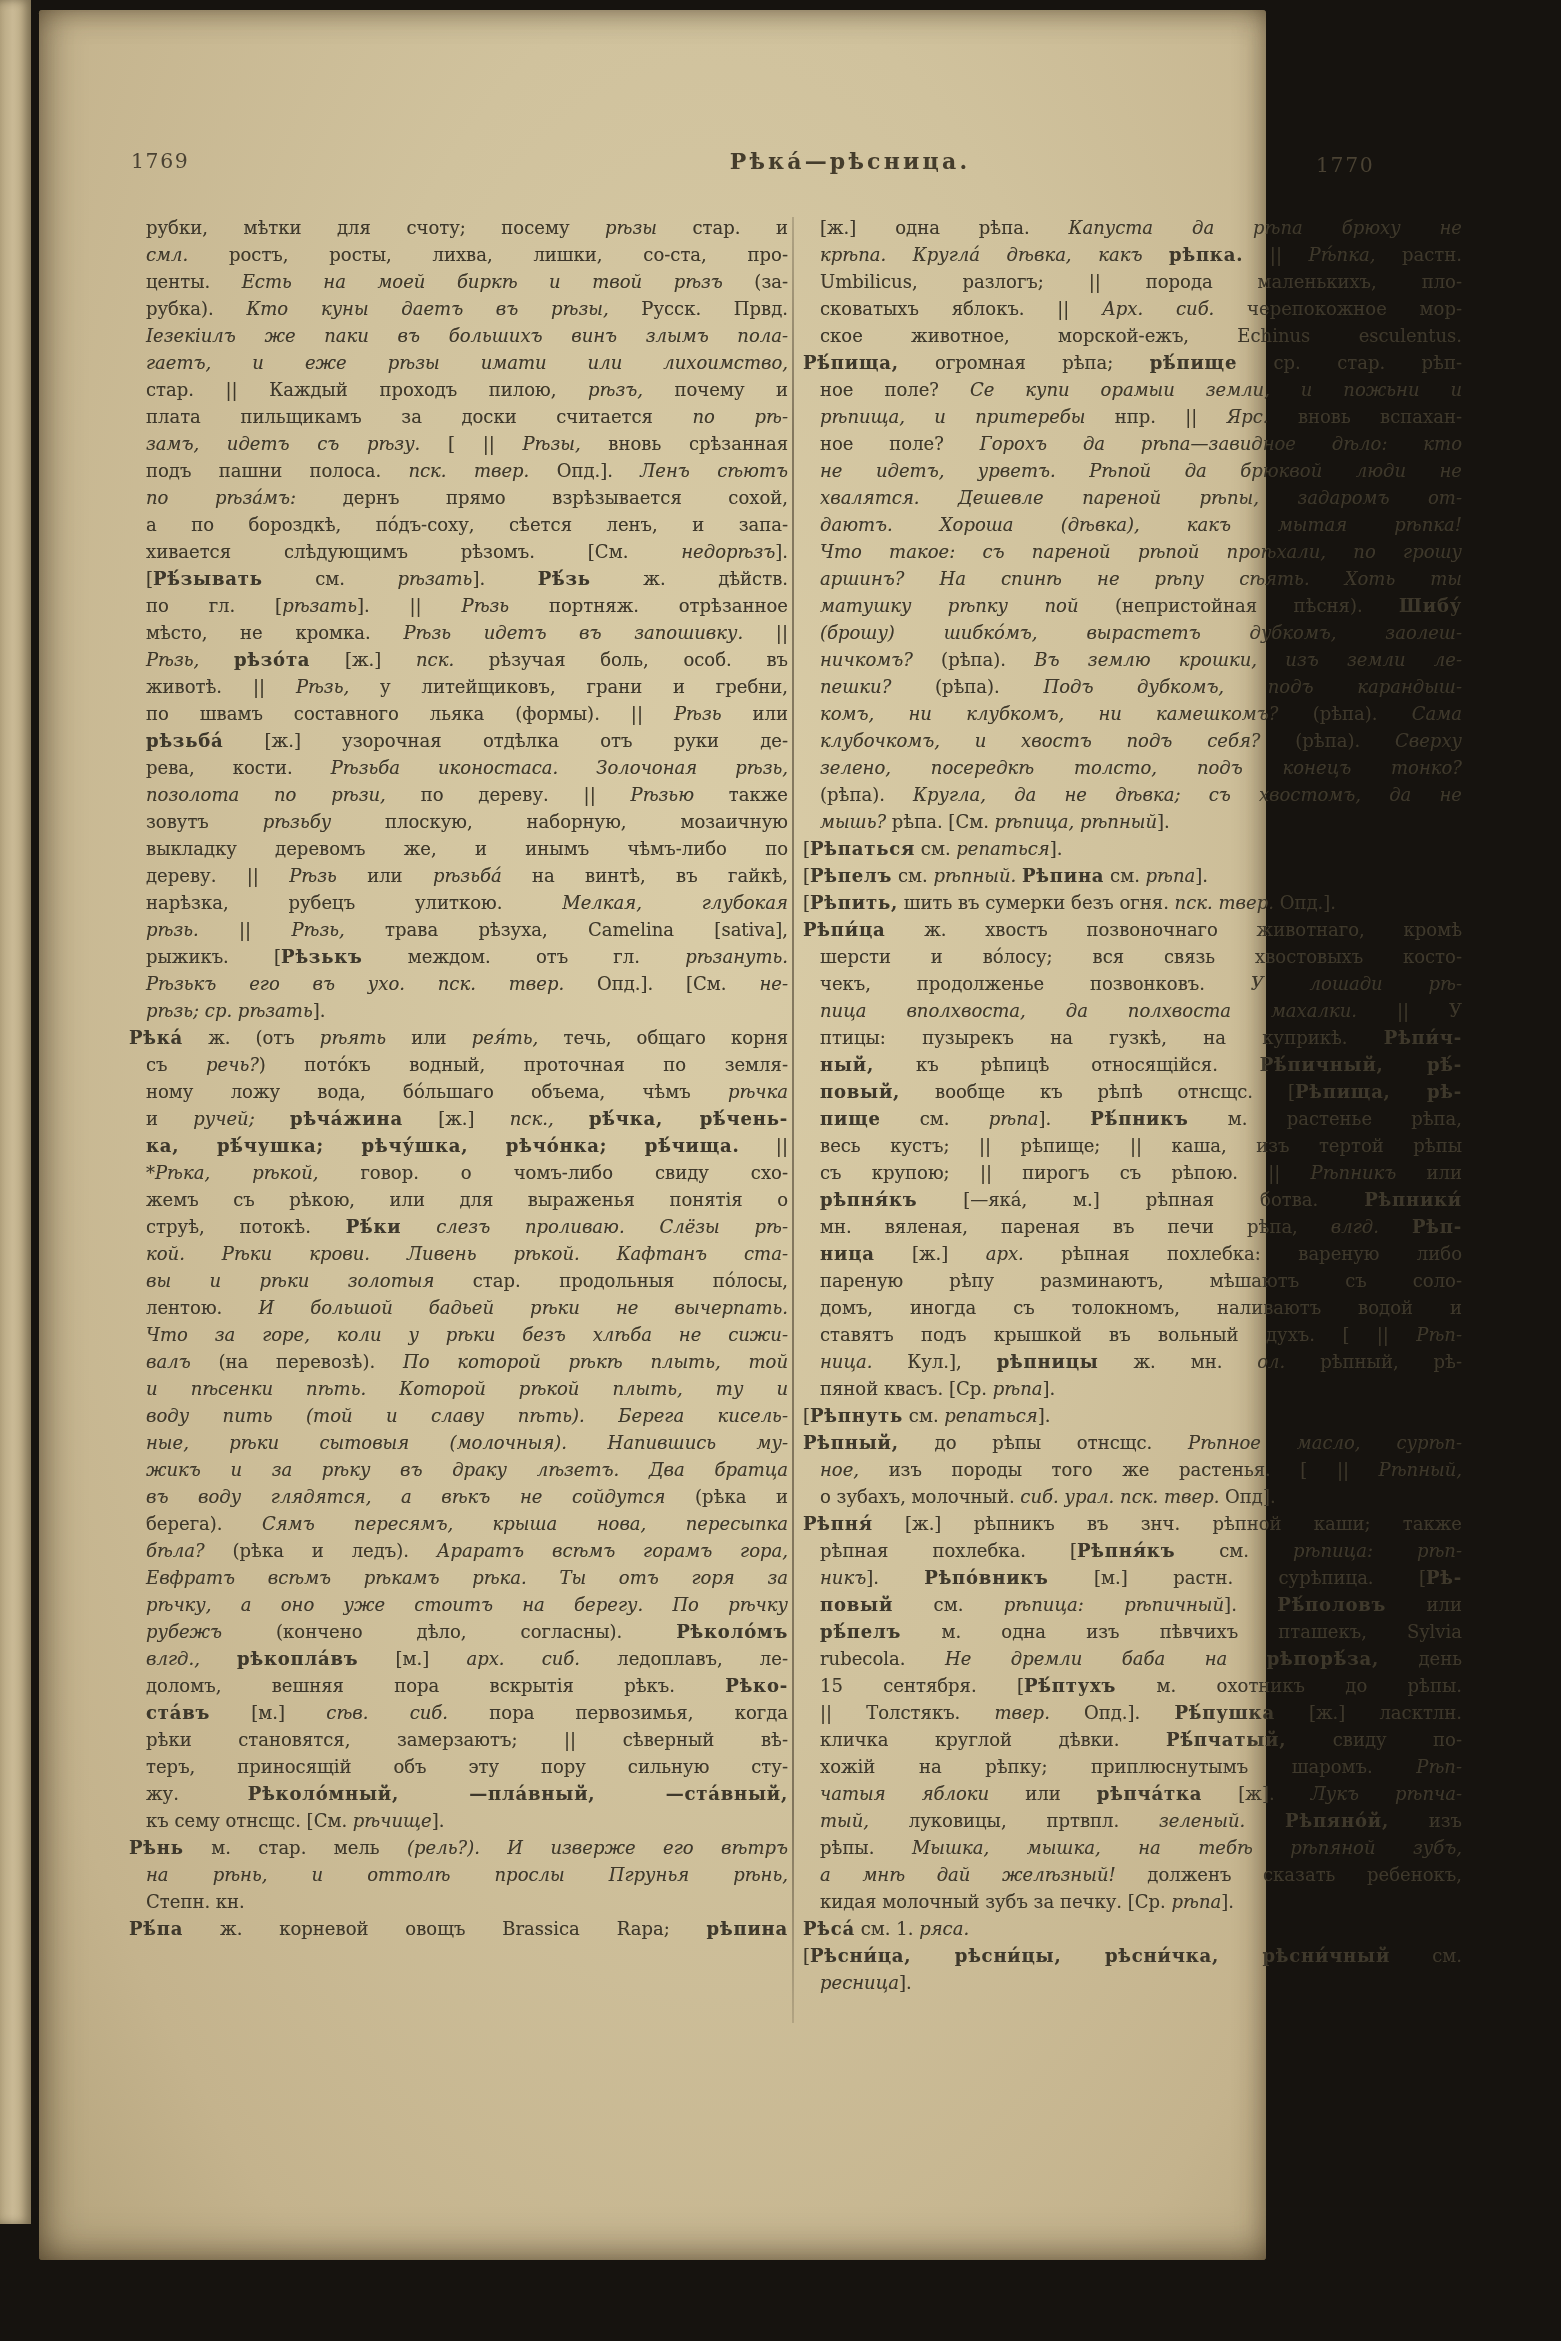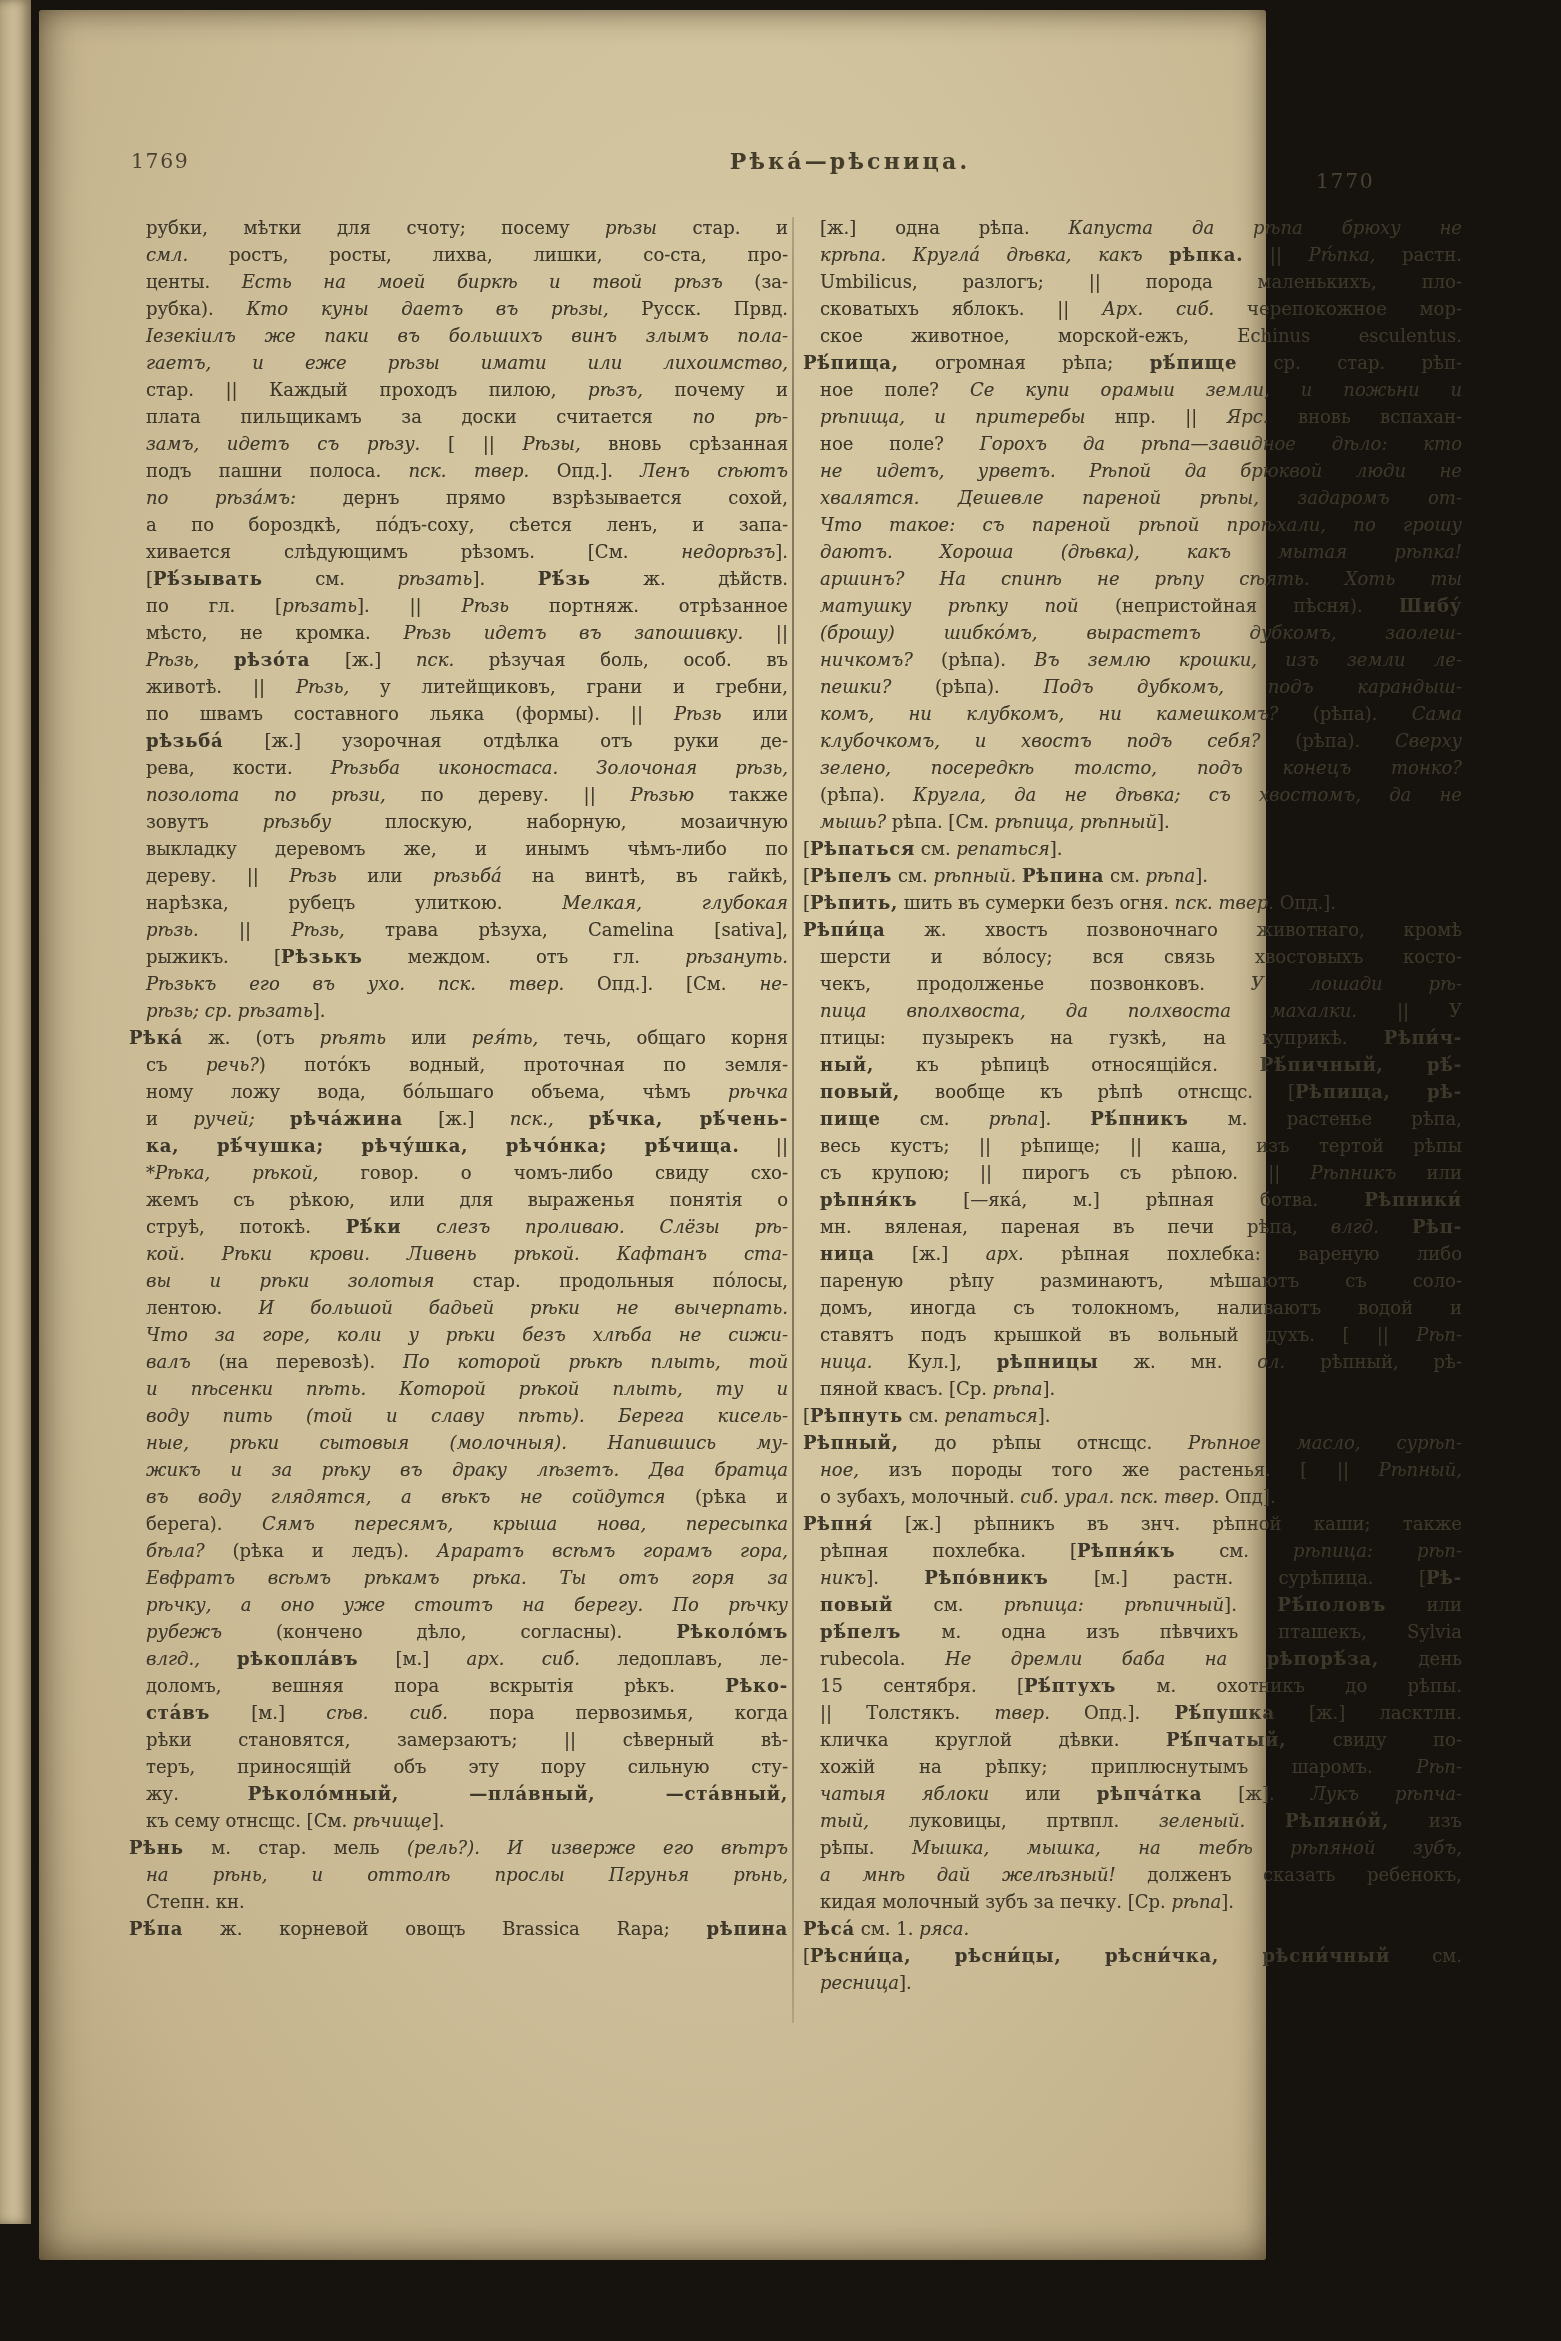--- a/index.html
+++ b/index.html
@@ -21,21 +21,21 @@
     border-radius:3.2px;
     box-shadow:
       inset 16px 0 38px -11.8px rgba(60,45,25,.5),
       inset -11.8px 0 29.5px -13.4px rgba(60,45,25,.4),
       inset 0 -18px 43px -16px rgba(55,40,22,.5),
       inset 0 14px 32px -16px rgba(55,40,22,.35);
   }
   .header{position:absolute;top:135px;left:0;width:100%;height:38px;color:#47402f;}
   .pagenum{position:absolute;font-size:20.4px;letter-spacing:1.6px;color:#4a4233;}
   .pagenum.left{left:92px;top:4.3px;}
-  .pagenum.right{left:1277px;top:24px;}
+  .pagenum.right{left:1277px;top:8px;}
   .running-title{
     position:absolute;left:811px;top:3.2px;transform:translateX(-50%);
     font-size:22px;font-weight:bold;letter-spacing:3.2px;color:#453d2c;white-space:nowrap;
   }
   .column{
     position:absolute;top:204px;width:659px;
     font-size:18px;color:#3e382b;
     text-shadow:0 0 0.5px rgba(62,56,44,.35);
   }
   .column.left{left:90px;}
@@ -144,22 +144,22 @@
         <div class="line"><i>крѣпа. Кругла́ дѣвка, какъ</i> <b>рѣпка.</b> || <i>Рѣ́пка,</i> растн.</div>
         <div class="line">Umbilicus, разлогъ; || порода маленькихъ, пло-</div>
         <div class="line">сковатыхъ яблокъ. || <i>Арх. сиб.</i> черепокожное мор-</div>
         <div class="line">ское животное, морской-ежъ, Echinus esculentus.</div>
         <div class="line entry"><b>Рѣ́пища,</b> огромная рѣпа; <b>рѣ́пище</b> ср. стар. рѣп-</div>
         <div class="line">ное поле? <i>Се купи орамыи земли, и пожьни и</i></div>
         <div class="line"><i>рѣпища, и притеребы</i> нпр. || <i>Ярс.</i> вновь вспахан-</div>
         <div class="line">ное поле? <i>Горохъ да рѣпа—завидное дѣло: кто</i></div>
         <div class="line"><i>не идетъ, урветъ. Рѣпой да брюквой люди не</i></div>
         <div class="line"><i>хвалятся. Дешевле пареной рѣпы, задаромъ от-</i></div>
+        <div class="line"><i>даютъ. Хороша (дѣвка), какъ мытая рѣпка!</i></div>
         <div class="line"><i>Что такое: съ пареной рѣпой проѣхали, по грошу</i></div>
-        <div class="line"><i>даютъ. Хороша (дѣвка), какъ мытая рѣпка!</i></div>
         <div class="line"><i>аршинъ? На спинѣ не рѣпу сѣять. Хоть ты</i></div>
         <div class="line"><i>матушку рѣпку пой</i> (непристойная пѣсня). <b>Шибу́</b></div>
         <div class="line"><i>(брошу) шибко́мъ, вырастетъ дубкомъ, заолеш-</i></div>
         <div class="line"><i>ничкомъ?</i> (рѣпа). <i>Въ землю крошки, изъ земли ле-</i></div>
         <div class="line"><i>пешки?</i> (рѣпа). <i>Подъ дубкомъ, подъ карандыш-</i></div>
         <div class="line"><i>комъ, ни клубкомъ, ни камешкомъ?</i> (рѣпа). <i>Сама</i></div>
         <div class="line"><i>клубочкомъ, и хвостъ подъ себя?</i> (рѣпа). <i>Сверху</i></div>
         <div class="line"><i>зелено, посередкѣ толсто, подъ конецъ тонко?</i></div>
         <div class="line">(рѣпа). <i>Кругла, да не дѣвка; съ хвостомъ, да не</i></div>
         <div class="line noj"><i>мышь?</i> рѣпа. [См. <i>рѣпица, рѣпный</i>].</div>

